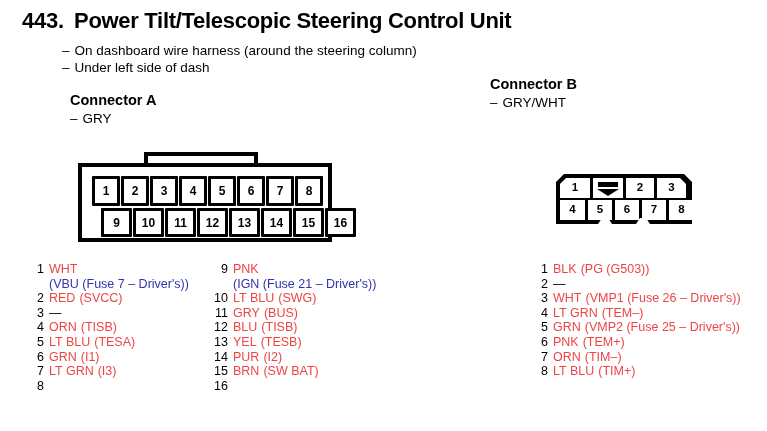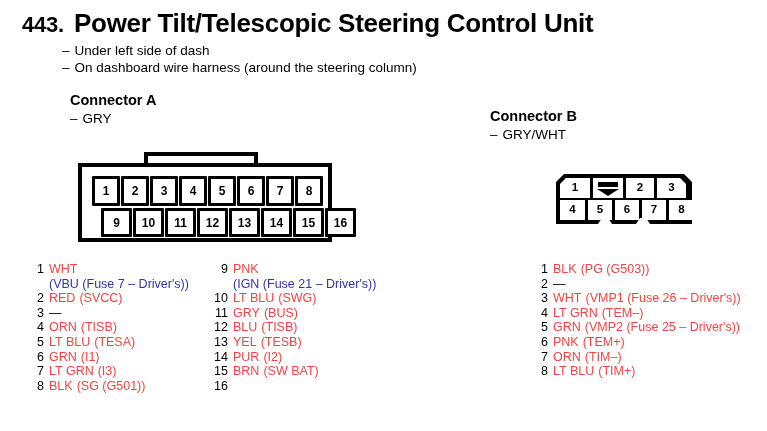--- a/index.html
+++ b/index.html
@@ -33,21 +33,21 @@
     align-items: baseline;
     white-space: nowrap;
   }
   .title-num {
     font-size: 22px;
     font-weight: bold;
     letter-spacing: -0.2px;
     margin-right: 10px;
   }
   .title-text {
-    font-size: 26px;
+    font-size: 22px;
     font-weight: bold;
     letter-spacing: -0.3px;
   }
 
   .loc-list {
     position: absolute;
     left: 62px;
     top: 42px;
   }
   .loc-item {
@@ -68,21 +68,21 @@
     display: block;
     margin-bottom: 3px;
   }
   .conn-head .color {
     font-size: 13.5px;
     display: block;
   }
   .conn-head .color .dash { margin-right: 5px; }
 
   #connA-head { left: 70px; top: 92px; }
-  #connB-head { left: 490px; top: 108px; }
+  #connB-head { left: 490px; top: 76px; }
 
   
   .conn-a-wrap {
     position: absolute;
     left: 78px;
     top: 152px;
     width: 258px;
     height: 92px;
   }
   
@@ -246,24 +246,24 @@
 
 <div class="page">
 
   <div class="title-row">
     <span class="title-num">443.</span>
     <span class="title-text">Power Tilt/Telescopic Steering Control Unit</span>
   </div>
 
   <div class="loc-list">
     <div class="loc-item">
+      <span class="dash">–</span><span>On dashboard wire harness (around the steering column)</span>
+    </div>
+    <div class="loc-item">
       <span class="dash">–</span><span>Under left side of dash</span>
-    </div>
-    <div class="loc-item">
-      <span class="dash">–</span><span>On dashboard wire harness (around the steering column)</span>
     </div>
   </div>
 
   <div class="conn-head" id="connA-head">
     <span class="name">Connector A</span>
     <span class="color"><span class="dash">–</span><span>GRY</span></span>
   </div>
 
   <div class="conn-head" id="connB-head">
     <span class="name">Connector B</span>
@@ -344,21 +344,20 @@
       <div class="pin-row">
         <span class="pin-num">6</span>
         <span class="pin-body"><span class="wire">GRN</span><span class="circuit">(I1)</span></span>
       </div>
       <div class="pin-row">
         <span class="pin-num">7</span>
         <span class="pin-body"><span class="wire">LT GRN</span><span class="circuit">(I3)</span></span>
       </div>
       <div class="pin-row">
         <span class="pin-num">8</span>
-        <span class="pin-body"><span class="wire">BLK</span><span class="circuit">(SG (G501))</span></span>
       </div>
     </div>
   <div class="pinlist" id="list-a2">
       <div class="pin-row">
         <span class="pin-num">9</span>
         <span class="pin-body"><span class="wire">PNK</span></span>
       </div>
       <div class="pin-cont">(IGN (Fuse 21 – Driver's))</div>
       <div class="pin-row">
         <span class="pin-num">10</span>

